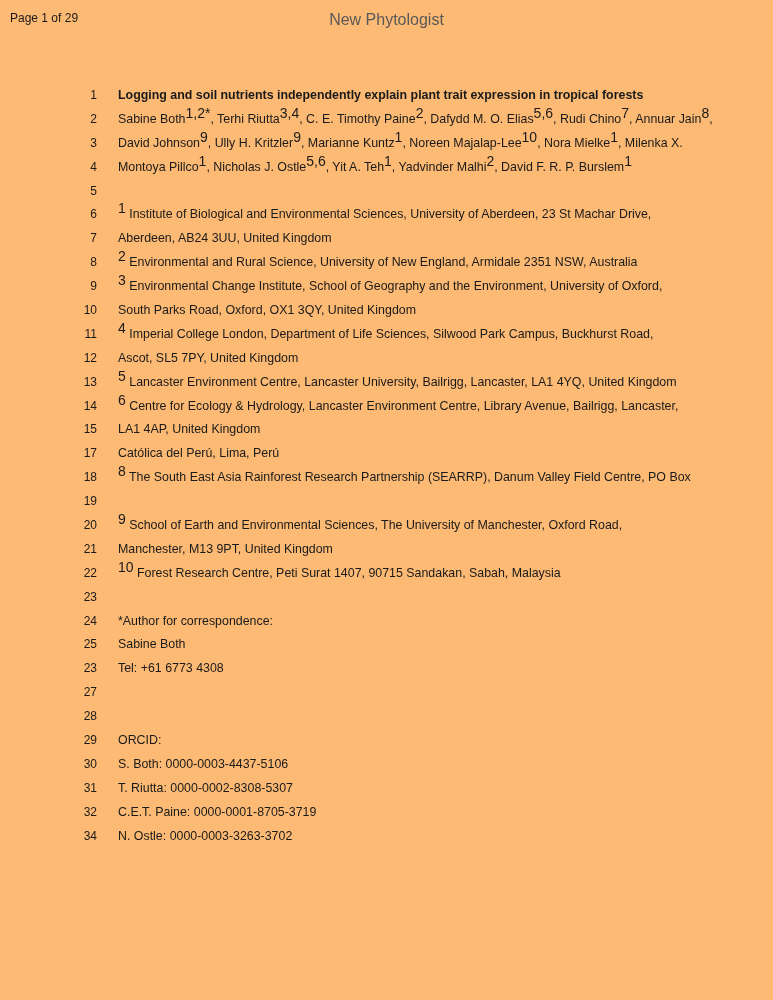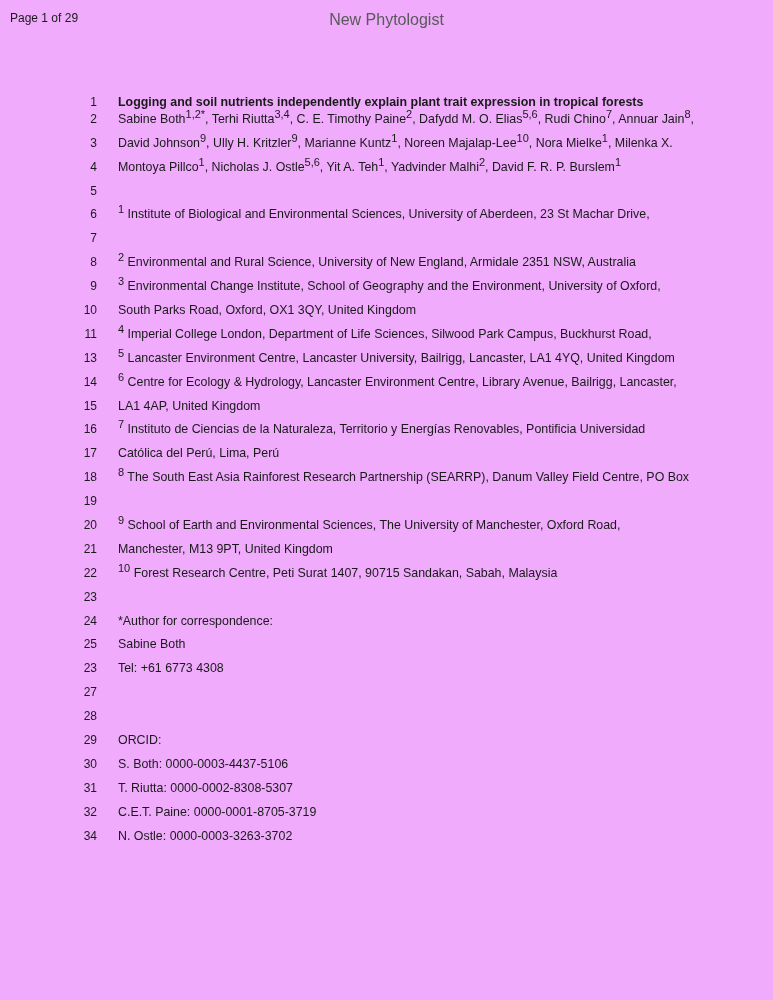--- a/index.html
+++ b/index.html
@@ -9,21 +9,21 @@
     width: 773px;
     height: 1000px;
     font-family: "Liberation Sans", sans-serif;
     color: #1a1a1a;
     -webkit-font-smoothing: antialiased;
   }
   .page {
     position: relative;
     width: 773px;
     height: 1000px;
-    background: #f0abfc;
+    background: #fdba74;
     overflow: hidden;
   }
   .header-page-label {
     position: absolute;
     left: 10px;
     top: 11px;
     font-size: 12px;
     color: #1a1a1a;
   }
   .header-journal {
@@ -55,24 +55,23 @@
     text-align: right;
     font-size: 12px;
     color: #1a1a1a;
   }
   .line-content {
     margin-left: 21px;
     color: #1a1a1a;
   }
   .line.bold .line-content {
     font-weight: 700;
-    margin-top: 7px;
   }
   .line-content sup {
-    font-size: 11px;
+    font-size: 14px;
     line-height: 0;
     vertical-align: super;
   }
   a.email-link {
     color: var(--link-color, #2471a3);
     text-decoration: underline;
     cursor: pointer;
   }
 </style>
 </head>
@@ -102,52 +101,53 @@
       <div class="line">
         <span class="line-num">5</span>
         <span class="line-content"></span>
       </div>
       <div class="line">
         <span class="line-num">6</span>
         <span class="line-content"><sup>1</sup> Institute of Biological and Environmental Sciences, University of Aberdeen, 23 St Machar Drive,</span>
       </div>
       <div class="line">
         <span class="line-num">7</span>
+        <span class="line-content">Aberdeen, AB24 3UU, United Kingdom</span>
       </div>
       <div class="line">
         <span class="line-num">8</span>
         <span class="line-content"><sup>2</sup> Environmental and Rural Science, University of New England, Armidale 2351 NSW, Australia</span>
       </div>
       <div class="line">
         <span class="line-num">9</span>
         <span class="line-content"><sup>3</sup> Environmental Change Institute, School of Geography and the Environment, University of Oxford,</span>
       </div>
       <div class="line">
         <span class="line-num">10</span>
         <span class="line-content">South Parks Road, Oxford, OX1 3QY, United Kingdom</span>
       </div>
       <div class="line">
         <span class="line-num">11</span>
         <span class="line-content"><sup>4</sup> Imperial College London, Department of Life Sciences, Silwood Park Campus, Buckhurst Road,</span>
       </div>
       <div class="line">
+        <span class="line-num">12</span>
+        <span class="line-content">Ascot, SL5 7PY, United Kingdom</span>
+      </div>
+      <div class="line">
         <span class="line-num">13</span>
         <span class="line-content"><sup>5</sup> Lancaster Environment Centre, Lancaster University, Bailrigg, Lancaster, LA1 4YQ, United Kingdom</span>
       </div>
       <div class="line">
         <span class="line-num">14</span>
         <span class="line-content"><sup>6</sup> Centre for Ecology &amp; Hydrology, Lancaster Environment Centre, Library Avenue, Bailrigg, Lancaster,</span>
       </div>
       <div class="line">
         <span class="line-num">15</span>
         <span class="line-content">LA1 4AP, United Kingdom</span>
-      </div>
-      <div class="line">
-        <span class="line-num">16</span>
-        <span class="line-content"><sup>7</sup> Instituto de Ciencias de la Naturaleza, Territorio y Energías Renovables, Pontificia Universidad</span>
       </div>
       <div class="line">
         <span class="line-num">17</span>
         <span class="line-content">Católica del Perú, Lima, Perú</span>
       </div>
       <div class="line">
         <span class="line-num">18</span>
         <span class="line-content"><sup>8</sup> The South East Asia Rainforest Research Partnership (SEARRP), Danum Valley Field Centre, PO Box</span>
       </div>
       <div class="line">

